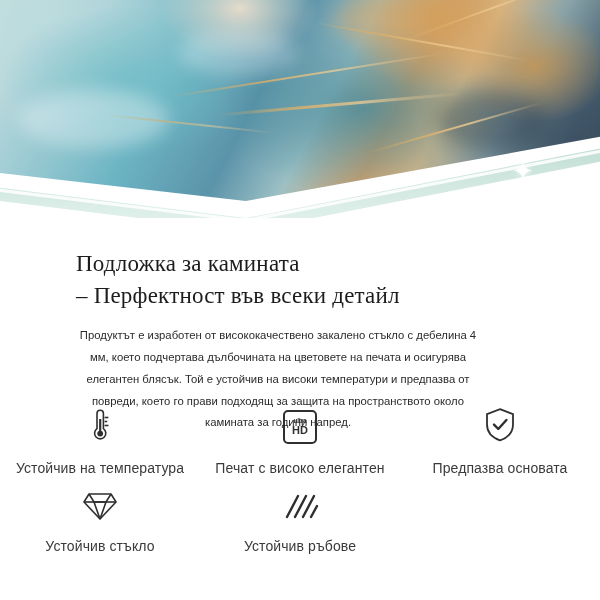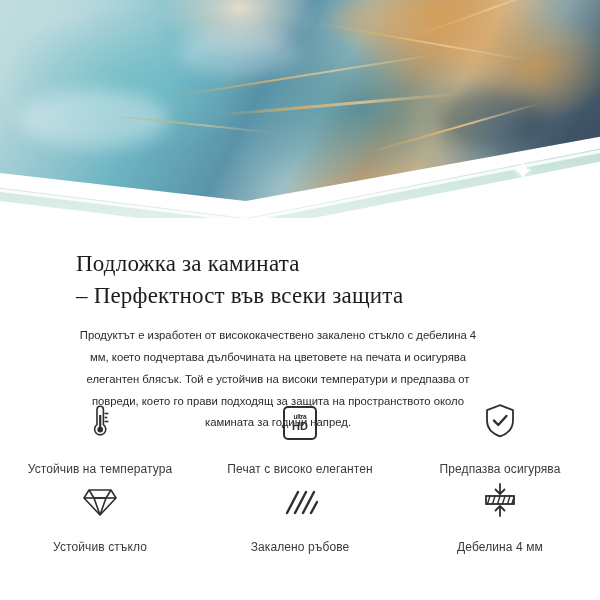--- a/index.html
+++ b/index.html
@@ -163,22 +163,22 @@
     justify-content: flex-start;
     padding-top: 4px;
   }
   .feature-icon {
     height: 44px;
     display: flex;
     align-items: flex-end;
     justify-content: center;
   }
   .feature-label {
-    margin-top: 22px;
-    font-size: 12px;
+    margin-top: 16px;
+    font-size: 14px;
     color: #3a3a3a;
     text-align: center;
     letter-spacing: 0.1px;
   }
   .ultrahd {
     width: 30px;
     height: 30px;
     border: 2px solid #2f2f2f;
     border-radius: 5px;
     display: flex;
@@ -214,21 +214,21 @@
       <div class="edge-hi"></div>
       <div class="sparkle s1">✦</div>
       <div class="sparkle s2">✦</div>
       <div class="sparkle s3">✦</div>
     </div>
   </div>
 
   <div class="content">
     <h1 class="headline">
       <span>Подложка за камината</span>
-      <span class="line2">– Перфектност във всеки защита</span>
+      <span class="line2">– Перфектност във всеки детайл</span>
     </h1>
     <p class="body-copy">Продуктът е изработен от висококачествено закалено стъкло с дебелина 4 мм, което подчертава дълбочината на цветовете на печата и осигурява елегантен блясък. Той е устойчив на високи температури и предпазва от повреди, което го прави подходящ за защита на пространството около камината за години напред.</p>
   </div>
 
   <div class="features">
 
     <div class="feature">
       <div class="feature-icon">
         <svg width="34" height="36" viewBox="0 0 34 36" fill="none" stroke="#2f2f2f" stroke-width="1.6">
           <path d="M14 5.5a3.2 3.2 0 0 1 6.4 0v15.2a5.6 5.6 0 1 1-6.4 0z"></path>
@@ -252,21 +252,21 @@
       <div class="feature-label">Печат с високо елегантен</div>
     </div>
 
     <div class="feature">
       <div class="feature-icon">
         <svg width="34" height="38" viewBox="0 0 34 38" fill="none" stroke="#2f2f2f" stroke-width="1.8">
           <path d="M17 3.2 L30 8.2 V18.5 C30 26.5 24.2 31.8 17 34.4 C9.8 31.8 4 26.5 4 18.5 V8.2 Z"></path>
           <path d="M11 18.6 l4.3 4.4 L23.4 14" stroke-width="2.4" stroke-linecap="round" stroke-linejoin="round"></path>
         </svg>
       </div>
-      <div class="feature-label">Предпазва осигурява</div>
+      <div class="feature-label">Предпазва основата</div>
     </div>
 
     <div class="feature">
       <div class="feature-icon">
         <svg width="36" height="32" viewBox="0 0 36 32" fill="none" stroke="#2f2f2f" stroke-width="1.6" stroke-linejoin="round">
           <path d="M7 4 H29 L34 12 L18 29 L2 12 Z"></path>
           <path d="M2 12 H34"></path>
           <path d="M7 4 L12 12 L18 29"></path>
           <path d="M29 4 L24 12 L18 29"></path>
           <path d="M12 12 H24"></path>
@@ -277,36 +277,18 @@
 
     <div class="feature">
       <div class="feature-icon">
         <svg width="38" height="32" viewBox="0 0 38 32" fill="none" stroke="#2f2f2f" stroke-width="2.4" stroke-linecap="round">
           <line x1="6" y1="27" x2="17" y2="6"></line>
           <line x1="14" y1="27" x2="25" y2="6"></line>
           <line x1="22" y1="27" x2="33" y2="6"></line>
           <line x1="30" y1="27" x2="36" y2="16"></line>
         </svg>
       </div>
-      <div class="feature-label">Закалено ръбове</div>
-    </div>
-
-    <div class="feature">
-      <div class="feature-icon">
-        <svg width="38" height="36" viewBox="0 0 38 36" fill="none" stroke="#2f2f2f" stroke-width="1.8" stroke-linecap="round">
-          <line x1="19" y1="2" x2="19" y2="11"></line>
-          <path d="M14.5 7.5 L19 12 L23.5 7.5" stroke-linejoin="round"></path>
-          <line x1="19" y1="34" x2="19" y2="25"></line>
-          <path d="M14.5 28.5 L19 24 L23.5 28.5" stroke-linejoin="round"></path>
-          <rect x="5" y="14" width="28" height="8" stroke-width="1.8"></rect>
-          <line x1="9" y1="14" x2="6.5" y2="22" stroke-width="1.4"></line>
-          <line x1="14" y1="14" x2="11.5" y2="22" stroke-width="1.4"></line>
-          <line x1="19" y1="14" x2="16.5" y2="22" stroke-width="1.4"></line>
-          <line x1="24" y1="14" x2="21.5" y2="22" stroke-width="1.4"></line>
-          <line x1="29" y1="14" x2="26.5" y2="22" stroke-width="1.4"></line>
-          <line x1="33" y1="15" x2="31" y2="21.5" stroke-width="1.4"></line>
-        </svg>
-      </div>
-      <div class="feature-label">Дебелина 4 мм</div>
-    </div>
+      <div class="feature-label">Устойчив ръбове</div>
+    </div>
+
 
   </div>
 </div>
 
 </body></html>

